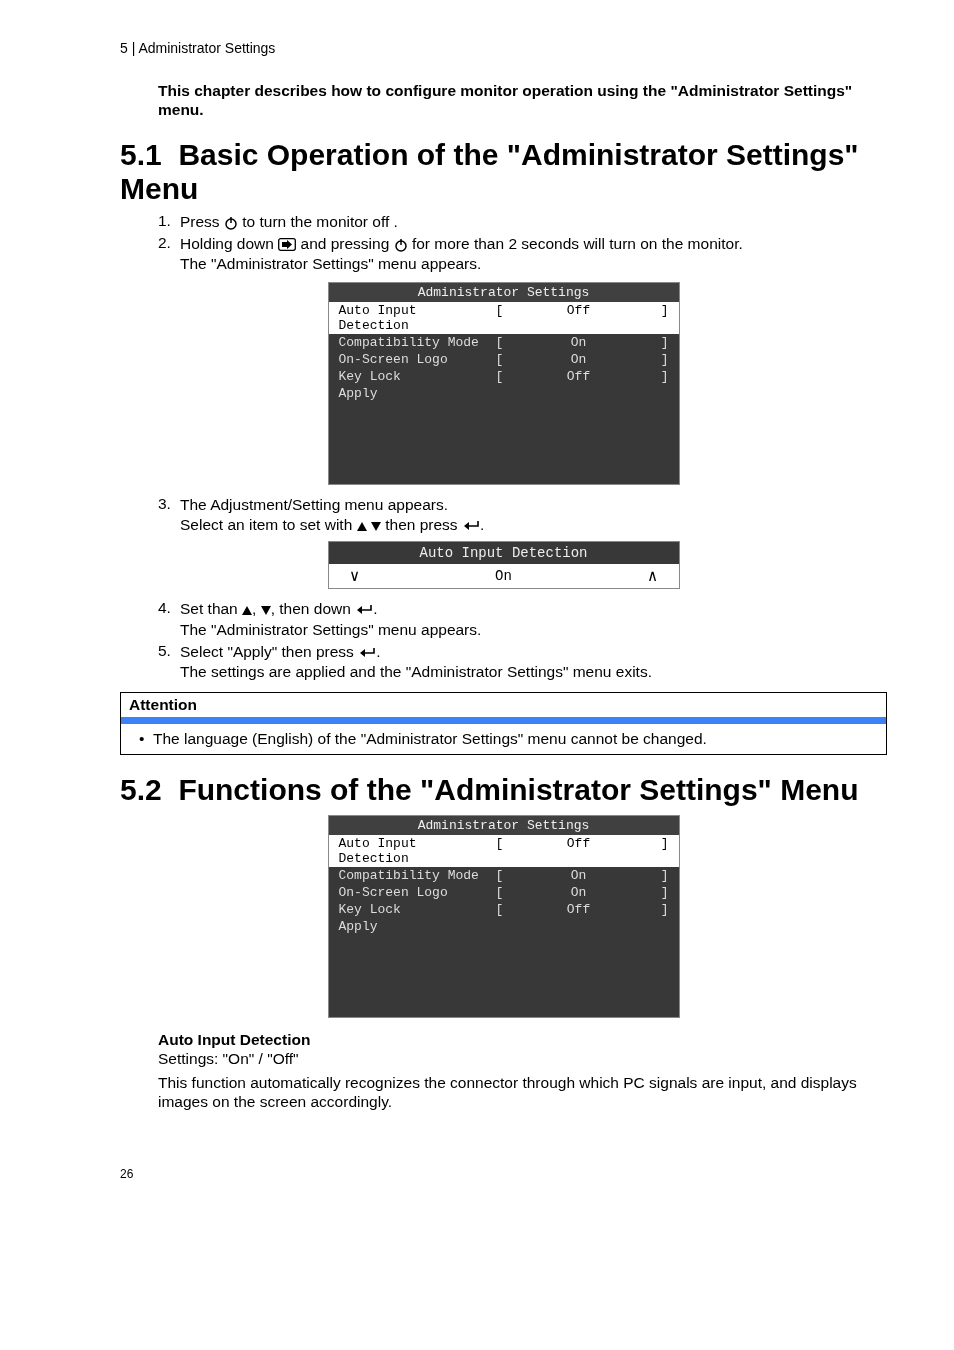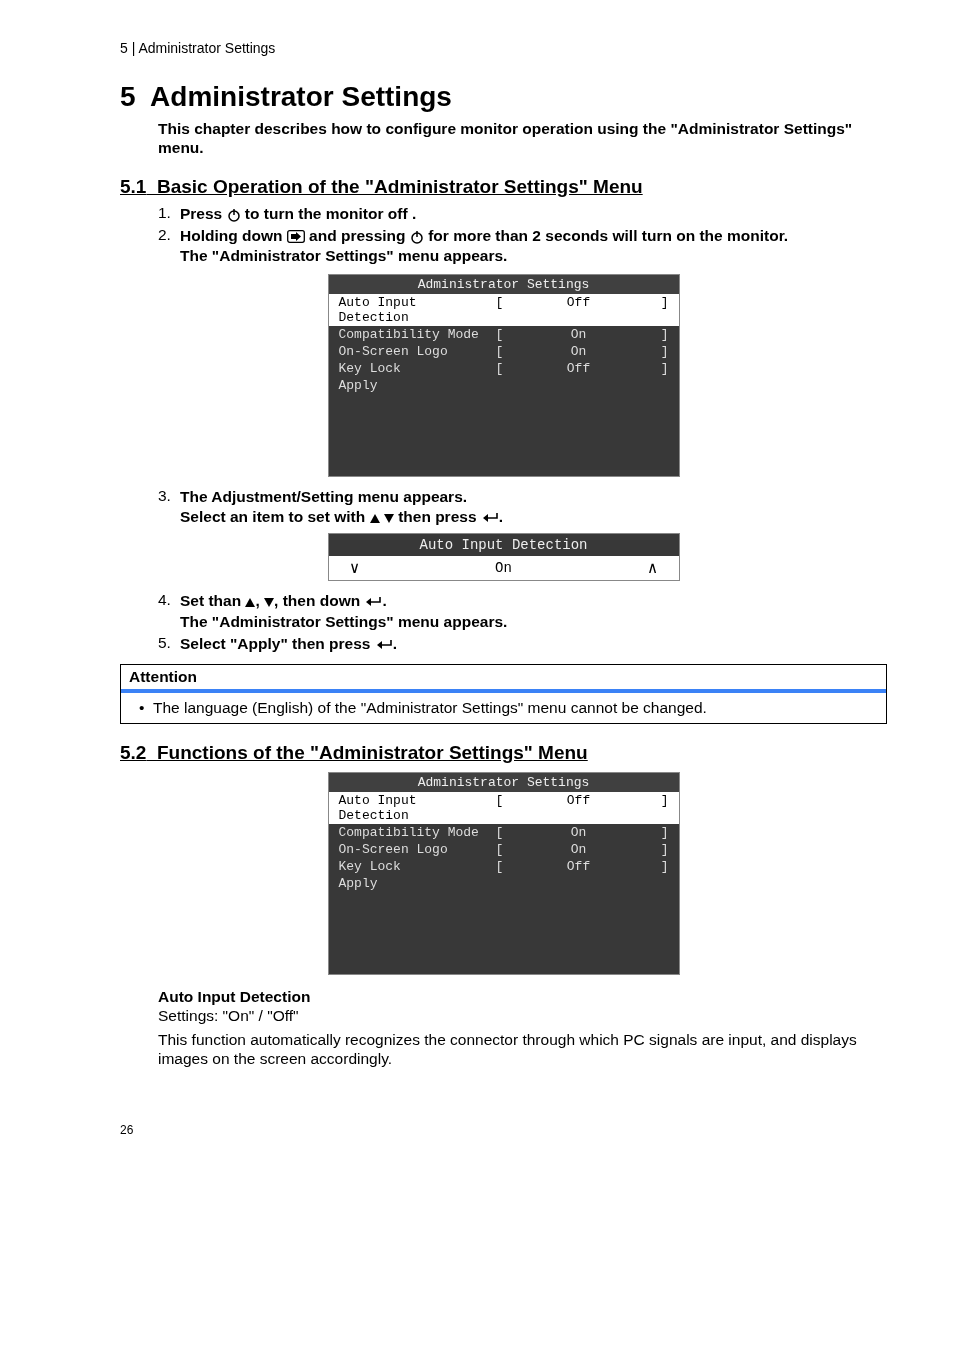--- a/index.html
+++ b/index.html
@@ -14,25 +14,25 @@
     padding: 40px 67px 0 120px;
     box-sizing: border-box;
   }
   .top-hdr {
     font-size: 14px;
     margin: 0 0 25px 0;
   }
   h1.chapter-title { font-size: 28px; font-weight: bold; margin: 0 0 6px 0; }
   .chapter-body { margin-left: 38px; font-weight: bold; }
   p { margin: 0; line-height: 1.25; }
-  h2.section-title { font-size: 19px; font-weight: bold; margin: 18px 0 6px 0; text-decoration: underline; }
+  h2.section-title { font-size: 30px; font-weight: bold; margin: 18px 0 6px 0; }
   .steps { margin-left: 38px; }
   .step-row { display: flex; margin-bottom: 2px;}
   .step-num { width: 22px; flex: 0 0 22px; }
-  .step-body { flex: 1; font-weight: bold; }
+  .step-body { flex: 1; }
   .step-body p { line-height: 1.3;}
   .menu-screenshot { width: 350px; margin: 8px auto 10px auto; border: 1px solid #888; background: #383838; color: #ddd; font-family: "Courier New", monospace; font-size: 13px; }
   .menu-title {
     text-align: center; color: #eee; padding: 2px 0; font-size: 13px;
     background: #404040;
   }
   .menu-row {
     display: flex; padding: 1px 10px;
   }
   .menu-row.selected { background: #fff; color: #000; }
@@ -47,43 +47,39 @@
     font-family: "Courier New", monospace; font-size: 14px;
   }
   .adj-title {
     text-align: center; background: #383838; color: #eee; padding: 3px 0;
   }
   .adj-row { display: flex; background: #fff; color:#000; padding: 2px 12px; align-items: center;}
   .adj-arrow { flex: 0 0 28px; font-size: 16px; text-align: center;}
   .adj-val { flex:1; text-align:center; font-family: "Courier New", monospace;}
 
   .attention-box { border:1px solid #000; margin-top:10px;}
-  .attention-head { font-weight:bold; padding:3px 8px; border-bottom:4px solid #3b82f6;}
+  .attention-head { font-weight:bold; padding:3px 8px; border-bottom:7px solid #3b82f6;}
   .attention-body { padding:6px 8px 6px 18px;}
   .bullet-row { display:flex; }
   .bullet-row .bp { width:14px; flex:0 0 14px;}
 
   .sub-body { margin-left: 38px; }
   .strong-title { font-weight: bold; margin-top: 12px;}
   .footer { font-size: 12px; margin: 55px 0 0 0;}
 
   .icon { display:inline-block; vertical-align: middle; }
   .tri-up { display:inline-block; width:0; height:0; border-left:5px solid transparent; border-right:5px solid transparent; border-bottom:9px solid #000; vertical-align: -1px;}
   .tri-down { display:inline-block; width:0; height:0; border-left:5px solid transparent; border-right:5px solid transparent; border-top:9px solid #000; vertical-align: -1px;}
 </style>
 </head>
 <body>
 
 <div class="page">
   <div class="top-hdr">5  |  Administrator Settings</div>
 
-  <h1 class="chapter-title">
-    <span>5</span>&nbsp;
-    <span>Administrator Settings</span>
-  </h1>
   <div class="chapter-body">
     <p>This chapter describes how to configure monitor operation using the "Administrator Settings" menu.</p>
   </div>
 
   <h2 class="section-title">
     <span>5.1</span>&nbsp;
     <span>Basic Operation of the "Administrator Settings" Menu</span>
   </h2>
 
   <div class="steps">
@@ -203,20 +199,21 @@
     <div class="step-row">
       <div class="step-num">5.</div>
       <div class="step-body">
         <p>
           <span>Select "Apply" then press </span>
           <svg class="icon" width="18" height="12" viewBox="0 0 18 12">
               <path d="M16 1 L16 6 L5 6" fill="none" stroke="#000" stroke-width="1.6"></path>
               <path d="M7 2 L2 6 L7 10 Z" fill="#000"></path>
             </svg><span>.</span>
         </p>
+        <p>The settings are applied and the "Administrator Settings" menu exits.</p>
       </div>
     </div>
   </div>
 
   <div class="attention-box">
     <div class="attention-head">Attention</div>
     <div class="attention-body">
       <div class="bullet-row">
         <span class="bp">•</span>
         <span>The language (English) of the "Administrator Settings" menu cannot be changed.</span>

